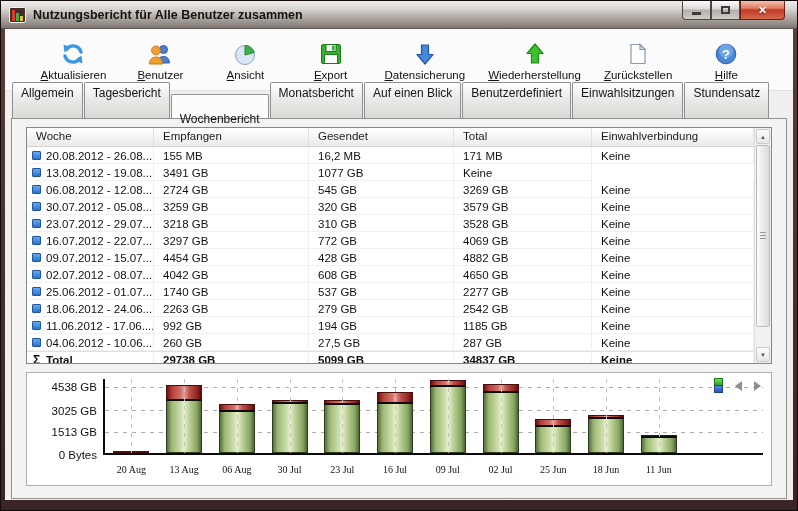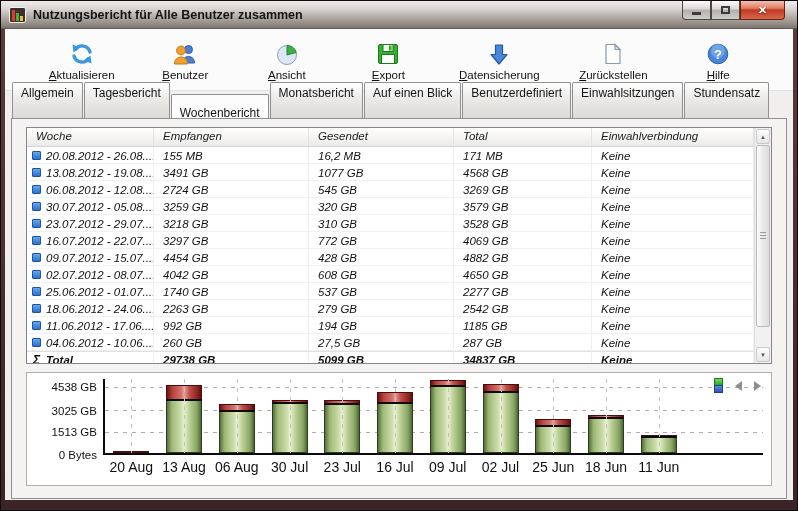--- a/index.html
+++ b/index.html
@@ -36,29 +36,29 @@
   .tbtn { display:flex; flex-direction:column; align-items:center; gap:2px; min-width:62px; cursor:default; }
   .tbtn .ticon { width:26px; height:26px; display:flex; align-items:center; justify-content:center; }
   .tbtn .tlabel { font-size:11.5px; color:#111; white-space:nowrap; }
   .tbtn .tlabel u { text-decoration:underline; }
 
   
   .tabstrip { display:flex; align-items:flex-end; padding:5px 0 0 7px; height:27px; position:relative; z-index:2; }
   .tab { height:36px; padding:3px 8px 0 8px; font-size:12px; color:#141414; white-space:nowrap;
     background:linear-gradient(180deg,#ffffff,#eceae8 45%,#dcdad7);
     border:1px solid #8e9091; border-bottom:none; border-radius:2px 2px 0 0; margin-right:1px; }
-  .tab.active { height:24px; margin-top:-4px; padding-top:11px; background:#fcfcfc; position:relative; z-index:3; }
+  .tab.active { height:24px; margin-top:-4px; padding-top:17px; background:#fcfcfc; position:relative; z-index:3; }
 
   .tabpage { position:relative; margin:0 6px 0 6px; height:381px; background:#f4f3f1;
     border:1px solid #8e9091; z-index:1; }
 
   
   .table-panel { position:absolute; left:14px; right:14px; top:8px; height:237px;
     background:#fff; border:1px solid #83878d; overflow:hidden; }
-  .tgrid { position:absolute; left:0; top:0; right:17px; bottom:0; overflow:hidden;font-style:italic; }
+  .tgrid { position:absolute; left:0; top:0; right:17px; bottom:0; overflow:hidden; }
   .thead { display:grid; grid-template-columns:127px 155px 145px 138px 1fr; height:19px;
     background:linear-gradient(180deg,#ffffff,#f4f3f2 60%,#eceae8);
     border-bottom:1px solid #d5d3d1; }
   .thead .hcell { font-size:11.5px; color:#1a1a1a; padding:2px 0 0 9px; border-right:1px solid #e4e2e0; overflow:hidden; white-space:nowrap; }
   .trow { display:grid; grid-template-columns:127px 155px 145px 138px 1fr; height:17px; }
   .trow .cell { font-size:11.5px; color:#111; padding:1px 0 0 9px; border-right:1px solid #efefef; border-bottom:1px solid #f1f1f1; white-space:nowrap; overflow:hidden; display:flex; align-items:center; gap:5px; }
   .trow .cell:first-child { padding-left:5px; }
   .rowsq { flex:0 0 auto; width:9px; height:9px; border:1px solid #1c55a0; border-radius:1px;
     background:linear-gradient(180deg,#66a8ec,#2c72cc); }
   .trow.total { font-weight:bold; }
@@ -85,21 +85,21 @@
   .slots { position:absolute; left:0; top:0; bottom:0; width:calc(100% - 78px); display:flex; }
   .slot { position:relative; flex:1 1 0; display:flex; align-items:flex-end; justify-content:center; }
   .vgrid { position:absolute; left:50%; top:0; bottom:0; width:1px; z-index:4;
     background:repeating-linear-gradient(180deg,#c2c2c2 0 4px,transparent 4px 9px); }
   .bar { position:relative; z-index:2; width:36px; display:flex; flex-direction:column; justify-content:flex-end; }
   .seg-sent { border:1px solid #4c0e0c; border-bottom:2px solid #0c0c0c;
     background:linear-gradient(90deg,#6e1311 0%,#b5423c 16%,#d4726c 42%,#e4a29c 50%,#c0504a 66%,#8c221e 90%,#5e0f0d 100%); }
   .seg-sent.solo { border-bottom:1px solid #4c0e0c; }
   .seg-recv { border:1px solid #2f3a24; border-top:none;
     background:linear-gradient(90deg,#55713a 0%,#9eb876 14%,#cfdfae 42%,#e9efd2 50%,#c0d49a 64%,#87a562 88%,#4d6834 100%); }
-  .xlabel { position:absolute; left:50%; transform:translateX(-50%); bottom:-22px; font-size:14px; color:#101010; white-space:nowrap; }
+  .xlabel { position:absolute; left:50%; transform:translateX(-50%); bottom:-22px; font-size:10px; color:#101010; white-space:nowrap;font-family:Liberation Serif, serif; }
   .ylabels { position:absolute; left:6px; top:6px; bottom:30px; width:64px; }
   .ylabels span { position:absolute; right:0; transform:translateY(-50%); font-size:11.5px; color:#101010; white-space:nowrap;margin-left:32px; }
   .legend { position:absolute; top:5px; right:10px; display:flex; align-items:center; gap:12px; z-index:5; }
   .legend .swatches { display:flex; flex-direction:column; }
   .sw-g { width:9px; height:8px; background:linear-gradient(180deg,#6fe05a,#2aa428); border:1px solid #1c7a1c; }
   .sw-b { width:9px; height:8px; background:linear-gradient(180deg,#5a8ae0,#2456b4); border:1px solid #1c3f8e; margin-top:-1px; }
   .navarrow { width:0; height:0; border-top:5px solid transparent; border-bottom:5px solid transparent; }
   .navarrow.left  { border-right:7px solid #8f8f8f; }
   .navarrow.right { border-left:7px solid #8f8f8f; }
 </style>
@@ -176,20 +176,28 @@
           <span class="ticon">
             <svg width="26" height="26" viewBox="0 0 26 26">
               <polygon points="13,23 5,13.5 9.5,13.5 9.5,4 16.5,4 16.5,13.5 21,13.5" fill="#4788d8" stroke="#2058a8" stroke-width="1.2" stroke-linejoin="round"></polygon>
             </svg>
           </span>
           <span class="tlabel"><u>D</u>atensicherung</span>
         </div>
         <div class="tbtn">
           <span class="ticon">
             <svg width="26" height="26" viewBox="0 0 26 26">
+              <polygon points="13,3 21,12.5 16.5,12.5 16.5,22 9.5,22 9.5,12.5 5,12.5" fill="#3fc030" stroke="#1f8a14" stroke-width="1.2" stroke-linejoin="round"></polygon>
+            </svg>
+          </span>
+          <span class="tlabel"><u>W</u>iederherstellung</span>
+        </div>
+        <div class="tbtn">
+          <span class="ticon">
+            <svg width="26" height="26" viewBox="0 0 26 26">
               <path d="M6 3.5h9l5 5v14H6z" fill="#fdfdfd" stroke="#8a9aac" stroke-width="1.2"></path>
               <path d="M15 3.5v5h5z" fill="#dbe4ee" stroke="#8a9aac" stroke-width="1.2"></path>
             </svg>
           </span>
           <span class="tlabel"><u>Z</u>urückstellen</span>
         </div>
         <div class="tbtn">
           <span class="ticon">
             <svg width="26" height="26" viewBox="0 0 26 26">
               <circle cx="13" cy="13" r="9.8" fill="#4a86d8" stroke="#2c5fae"></circle>
@@ -234,21 +242,20 @@
                 <div class="cell">171 MB</div>
                 <div class="cell">Keine</div>
               </div>
               <div class="trow">
                 <div class="cell">
                   <span class="rowsq"></span>
                   <span>13.08.2012 - 19.08....</span>
                 </div>
                 <div class="cell">3491 GB</div>
                 <div class="cell">1077 GB</div>
-                <div class="cell">4568 GB</div>
                 <div class="cell">Keine</div>
               </div>
               <div class="trow">
                 <div class="cell">
                   <span class="rowsq"></span>
                   <span>06.08.2012 - 12.08....</span>
                 </div>
                 <div class="cell">2724 GB</div>
                 <div class="cell">545 GB</div>
                 <div class="cell">3269 GB</div>

